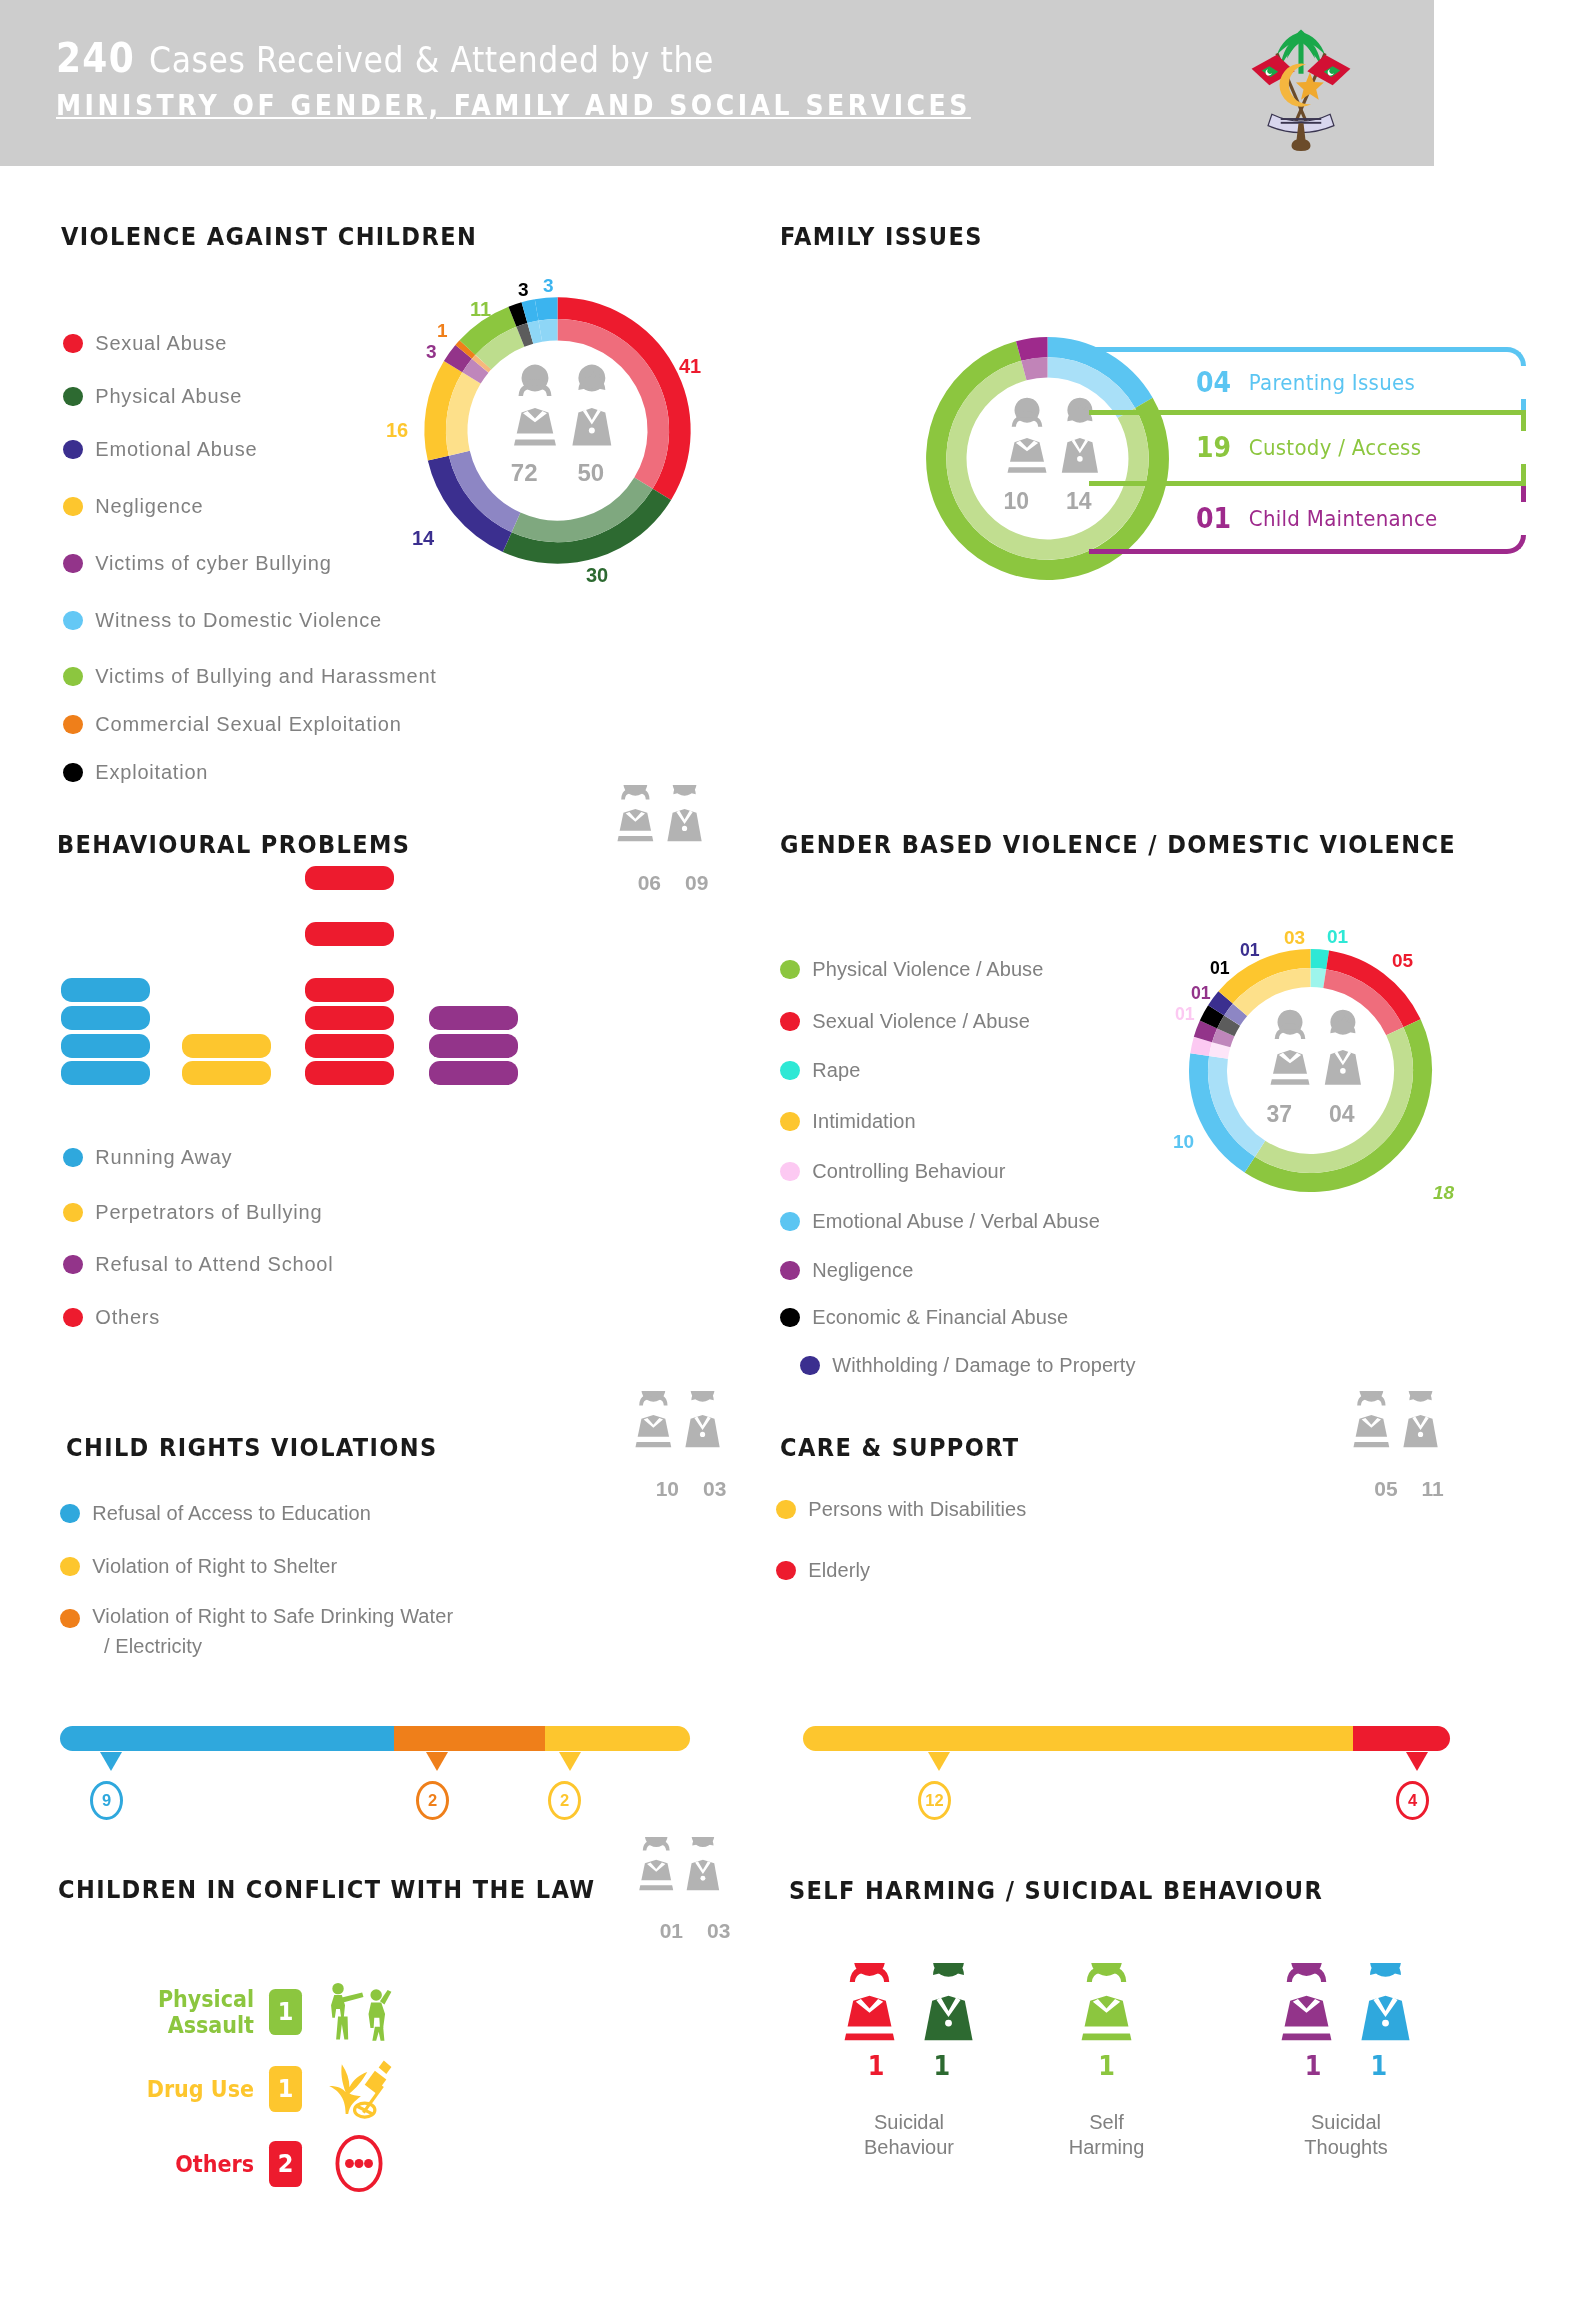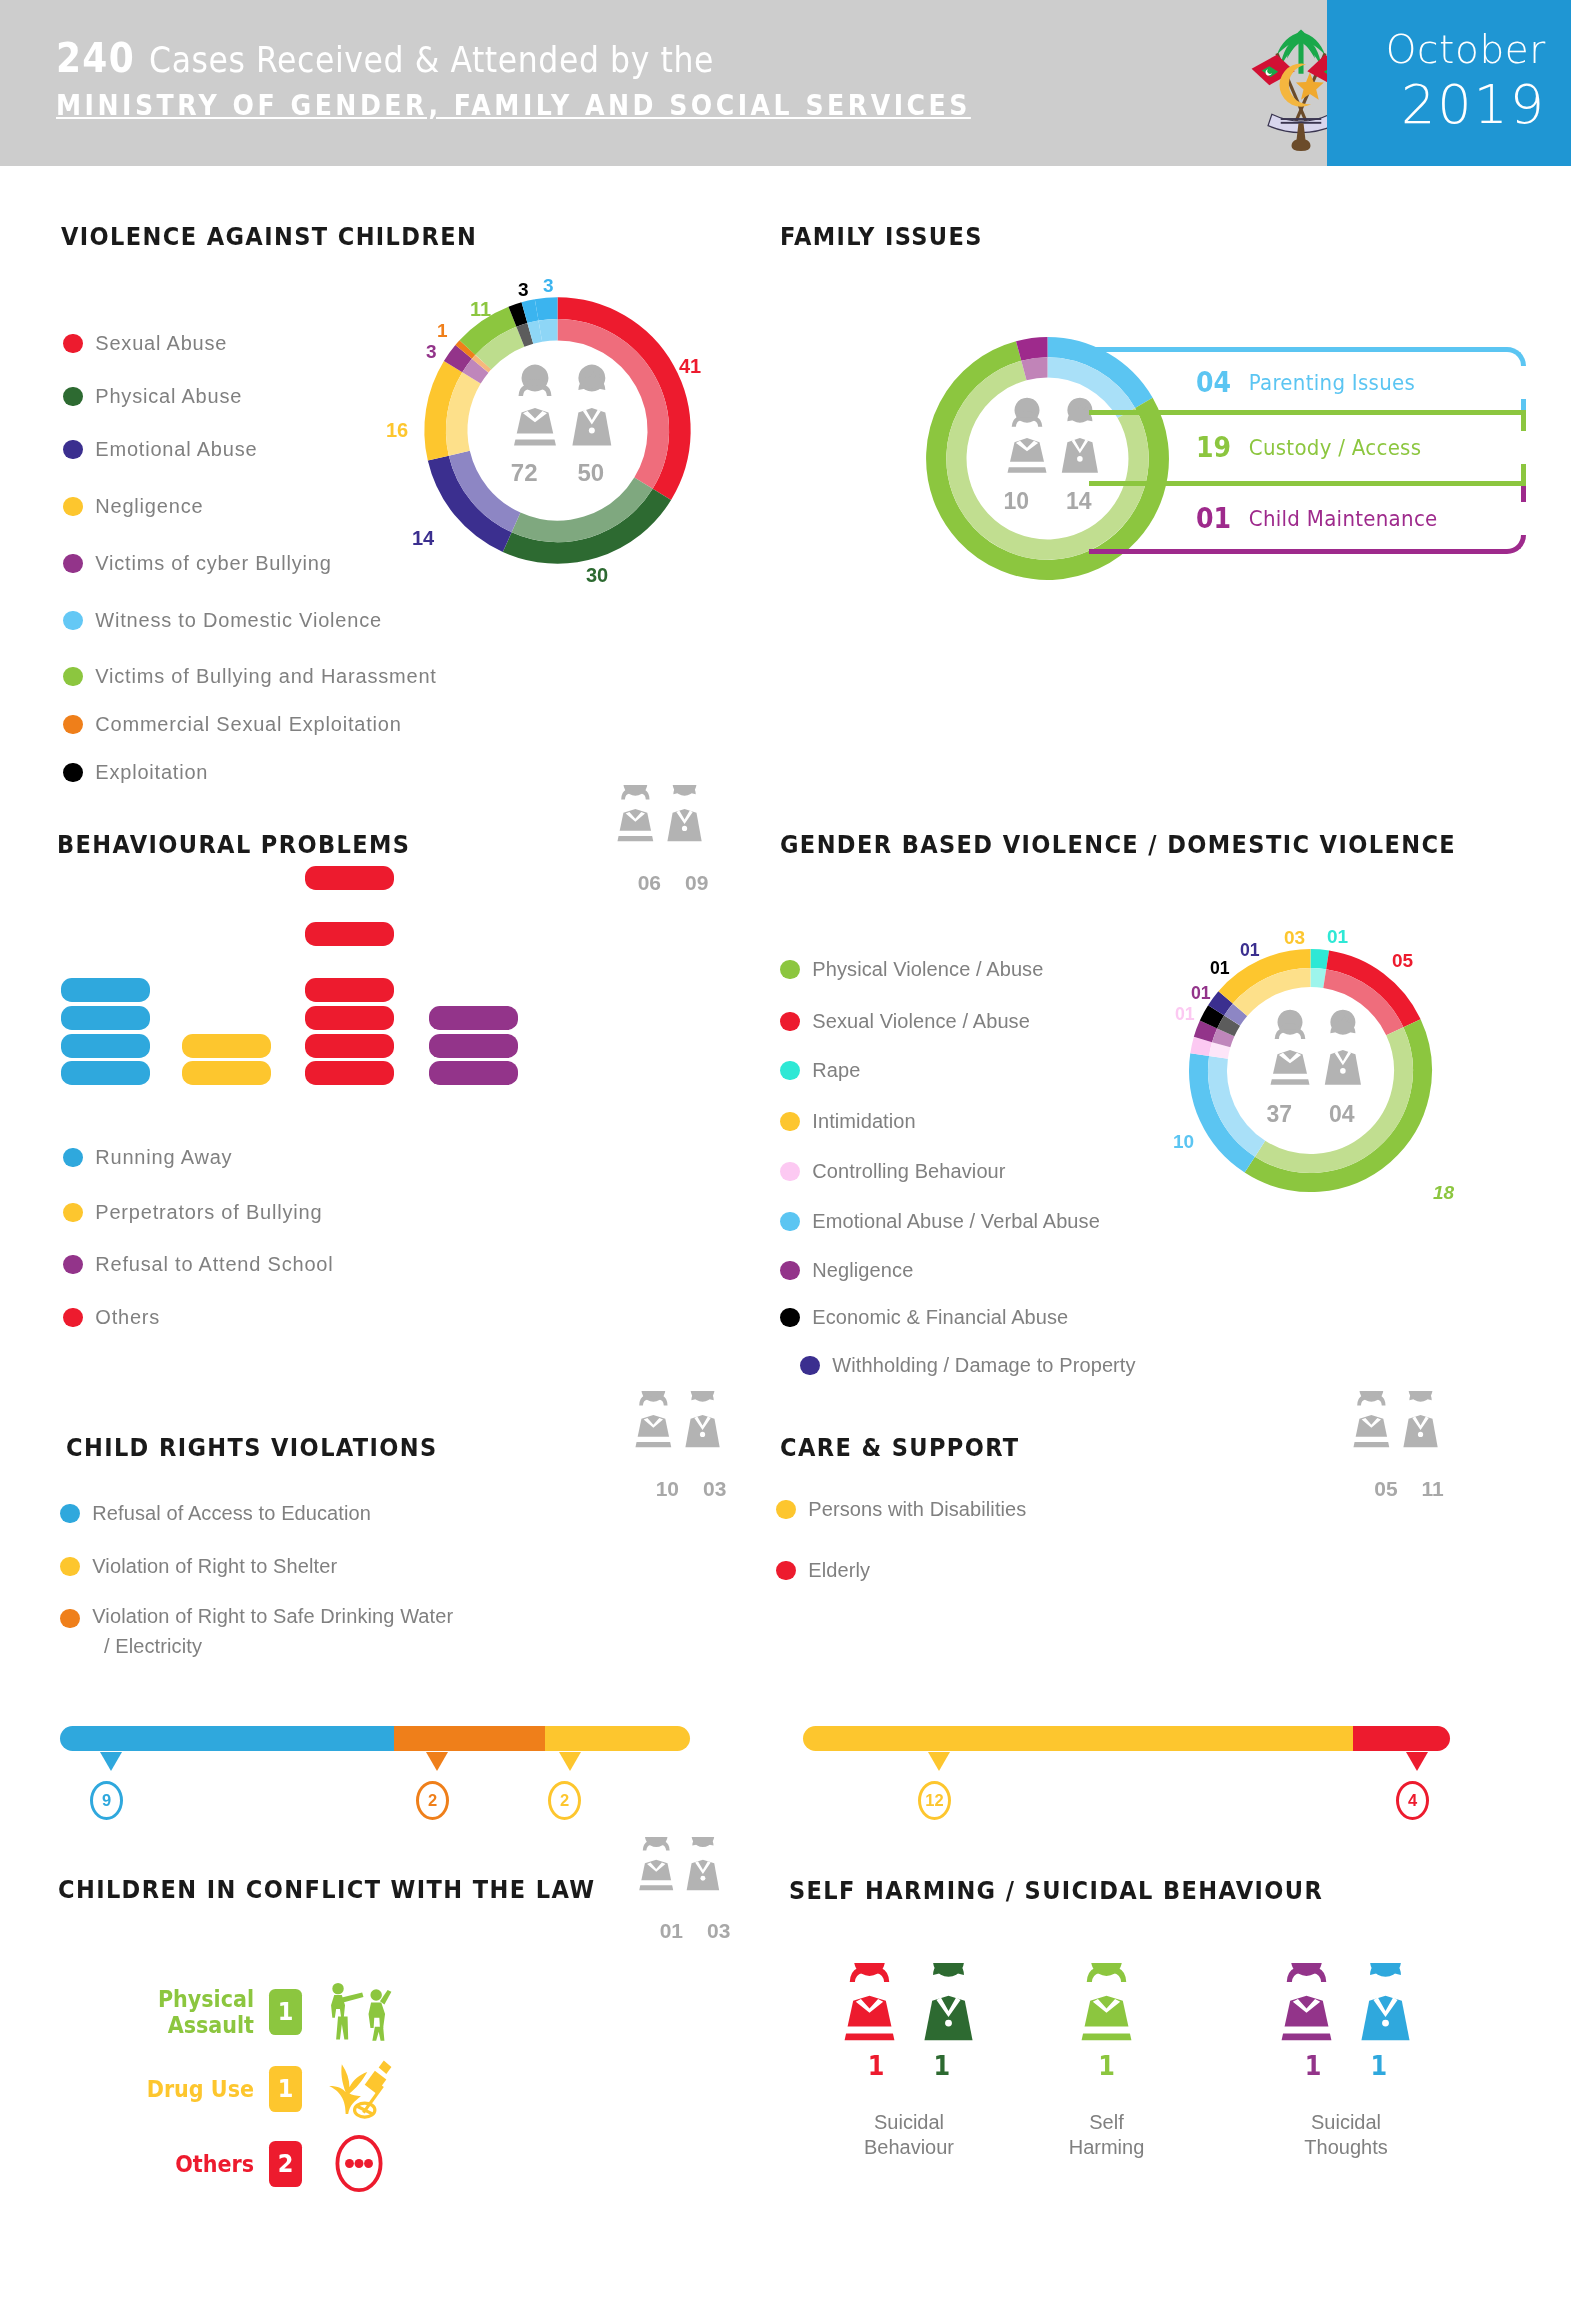--- a/index.html
+++ b/index.html
@@ -8,21 +8,21 @@
     width:1571px; height:2319px;
     font-family:"Liberation Sans", sans-serif;
     position:relative;
     overflow:hidden;
     color:#808080;
   }
   .cond { font-family:"DejaVu Sans Condensed","Liberation Sans Narrow","Liberation Sans", sans-serif; }
 
   
   #header {
-    position:absolute; left:0; top:0; width:1571px; height:166px;
+    position:absolute; left:0; top:0; width:1434px; height:166px;
     background:#cdcdcd;
   }
   #header-date-panel {
     position:absolute; right:0; top:0; width:244px; height:166px;
     background:#1f96d3;
   }
   #header-month {
     position:absolute; right:25px; top:26.6px; width:203px;
     text-align:right; color:#fff; font-size:39px; letter-spacing:0.6px;
     font-family:"DejaVu Sans", sans-serif; font-weight:300;
@@ -159,24 +159,20 @@
 
     <path d="M44 152 q46 22 92 0 l6 18 q-52 22 -104 0 Z" fill="#d8d6ee" stroke="#3a3550" stroke-width="2"></path>
     <g fill="#3a3550">
       <rect x="58" y="158" width="64" height="3"></rect>
       <rect x="58" y="164" width="64" height="3"></rect>
     </g>
 
     <path d="M86 166 l8 0 l3 26 q8 3 8 10 q0 8 -15 8 q-15 0 -15 -8 q0 -7 8 -10 Z" fill="#6b4b2a"></path>
   </svg>
 
-  <div id="header-date-panel">
-    <div id="header-month">October</div>
-    <div id="header-year">2019</div>
-  </div>
 </div>
 
 <div class="sec-title cond" style="left:61px; top:222px;">VIOLENCE AGAINST CHILDREN</div>
 
 <div id="vac-legend">
   <div class="legend-row" style="left:63px; top:332px;">
     <span class="legend-dot" style="background:#ed1b2e"></span><span class="legend-label">Sexual Abuse</span>
   </div>
   <div class="legend-row" style="left:63px; top:385px;">
     <span class="legend-dot" style="background:#2d6a31"></span><span class="legend-label">Physical Abuse</span>

